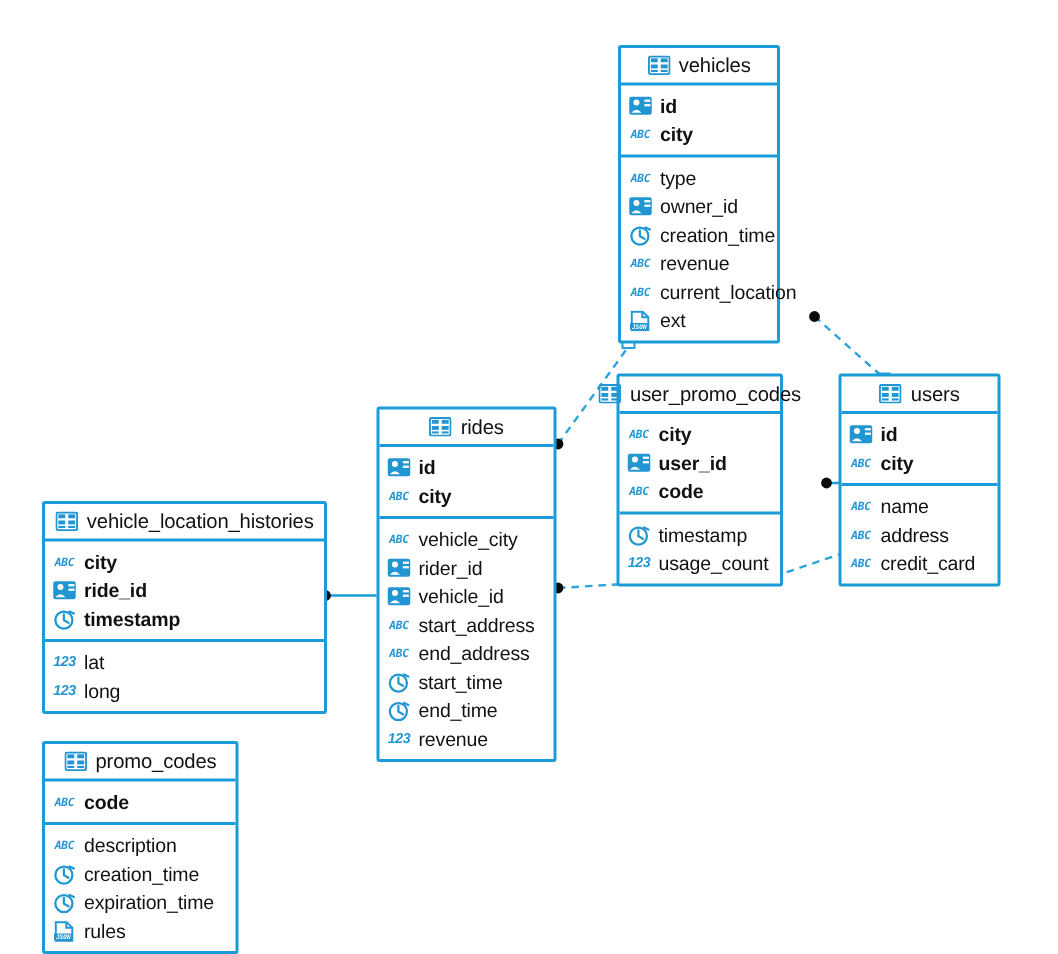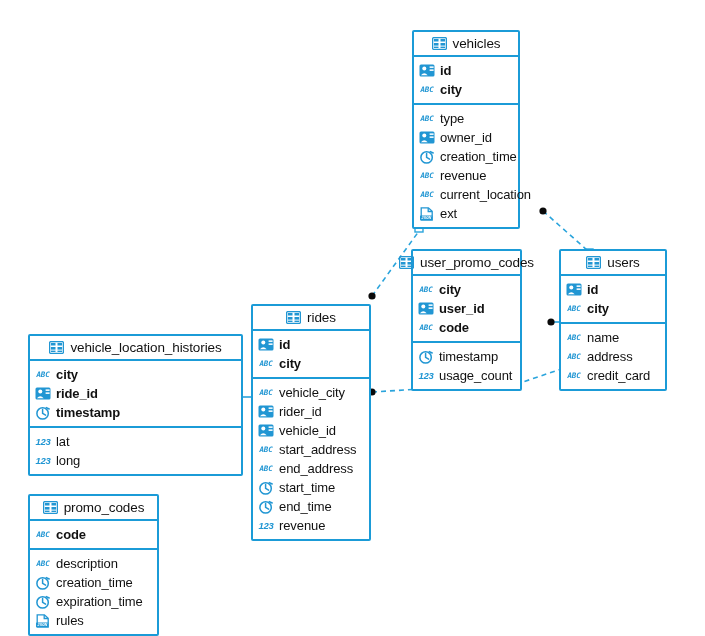--- a/index.html
+++ b/index.html
@@ -272,21 +272,21 @@
           <div class="col-row">
             <span class="ico ico-abc">ABC</span>
             <span class="col-name">address</span>
           </div>
           <div class="col-row">
             <span class="ico ico-abc">ABC</span>
             <span class="col-name">credit_card</span>
           </div>
         </div>
       </div>
-      <div class="table-node" style="left: 251px; top: 304px; width: 120px;">
+      <div class="table-node" style="left: 251px; top: 271px; width: 120px;">
         <div class="tbl-header">
           <span class="ico">
             <svg width="15" height="13" viewBox="0 0 15 13">
               <rect x="0.6" y="0.6" width="13.8" height="11.8" rx="1.2" fill="none" stroke="#2196d3" stroke-width="1.3"></rect>
               <rect x="1.9" y="1.9" width="4.6" height="2.6" fill="#2196d3"></rect>
               <rect x="8.5" y="1.9" width="4.6" height="2.6" fill="#2196d3"></rect>
               <rect x="1.9" y="6.0" width="4.6" height="2.6" fill="#2196d3"></rect>
               <rect x="8.5" y="6.0" width="4.6" height="2.6" fill="#2196d3"></rect>
               <rect x="1.9" y="9.6" width="4.6" height="1.4" fill="#2196d3"></rect>
               <rect x="8.5" y="9.6" width="4.6" height="1.4" fill="#2196d3"></rect>
@@ -368,21 +368,21 @@
               </svg>
             </span>
             <span class="col-name">end_time</span>
           </div>
           <div class="col-row">
             <span class="ico ico-123">123</span>
             <span class="col-name">revenue</span>
           </div>
         </div>
       </div>
-      <div class="table-node" style="left: 28px; top: 334px; width: 215px;">
+      <div class="table-node" style="left: 28px; top: 334px; width: 190px;">
         <div class="tbl-header">
           <span class="ico">
             <svg width="15" height="13" viewBox="0 0 15 13">
               <rect x="0.6" y="0.6" width="13.8" height="11.8" rx="1.2" fill="none" stroke="#2196d3" stroke-width="1.3"></rect>
               <rect x="1.9" y="1.9" width="4.6" height="2.6" fill="#2196d3"></rect>
               <rect x="8.5" y="1.9" width="4.6" height="2.6" fill="#2196d3"></rect>
               <rect x="1.9" y="6.0" width="4.6" height="2.6" fill="#2196d3"></rect>
               <rect x="8.5" y="6.0" width="4.6" height="2.6" fill="#2196d3"></rect>
               <rect x="1.9" y="9.6" width="4.6" height="1.4" fill="#2196d3"></rect>
               <rect x="8.5" y="9.6" width="4.6" height="1.4" fill="#2196d3"></rect>

